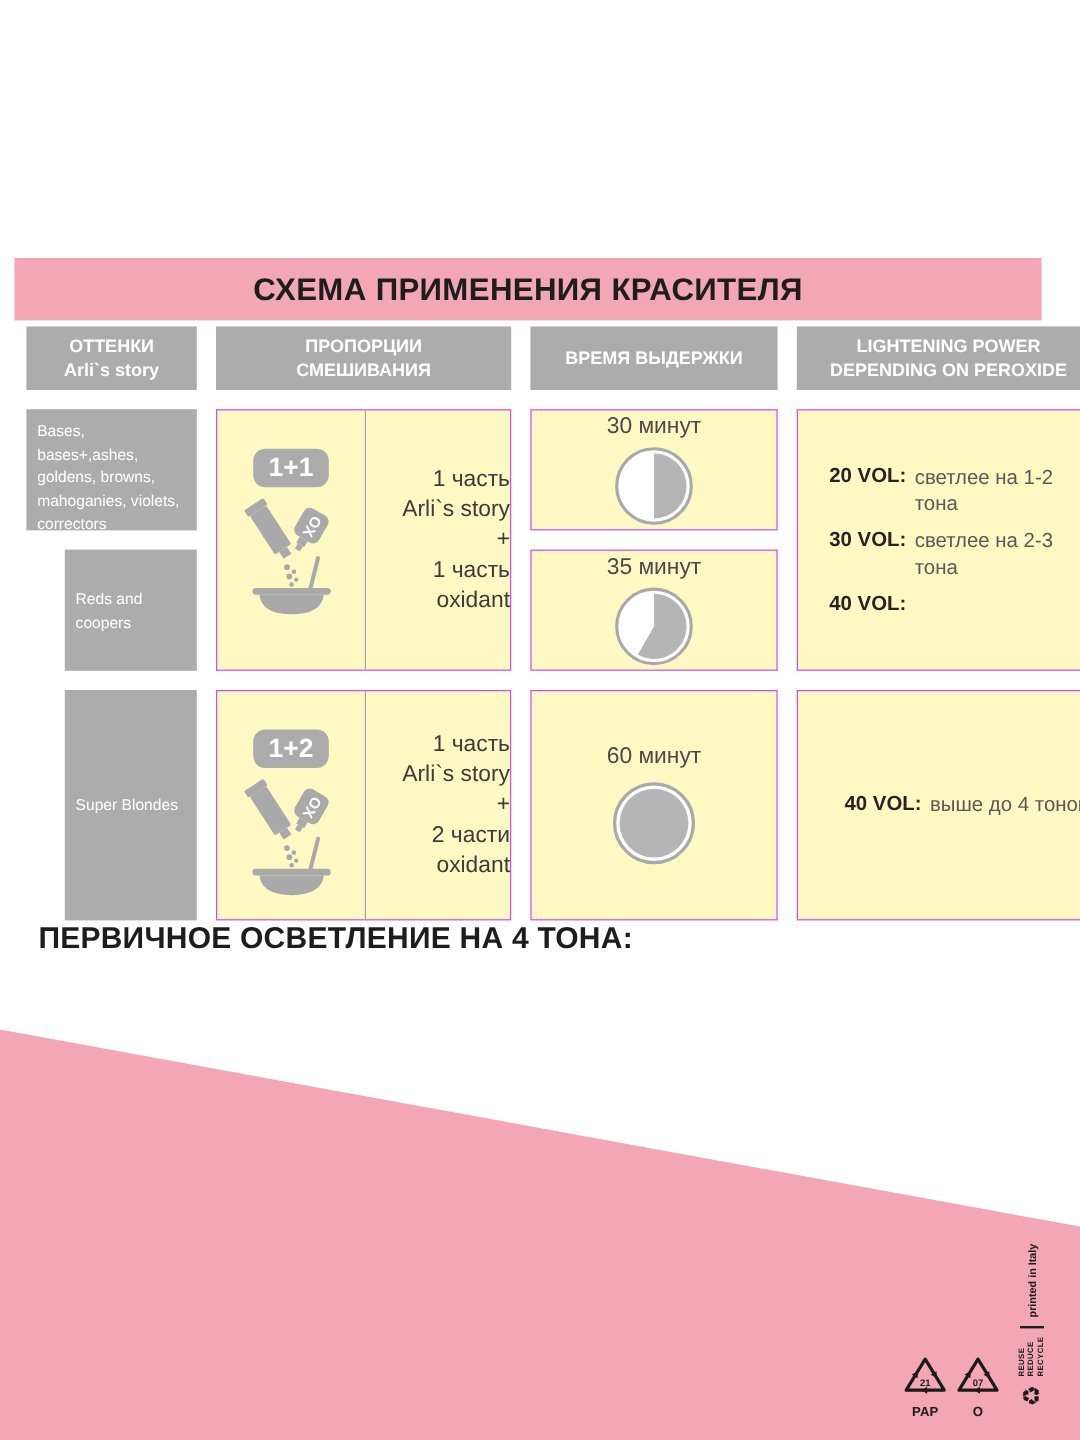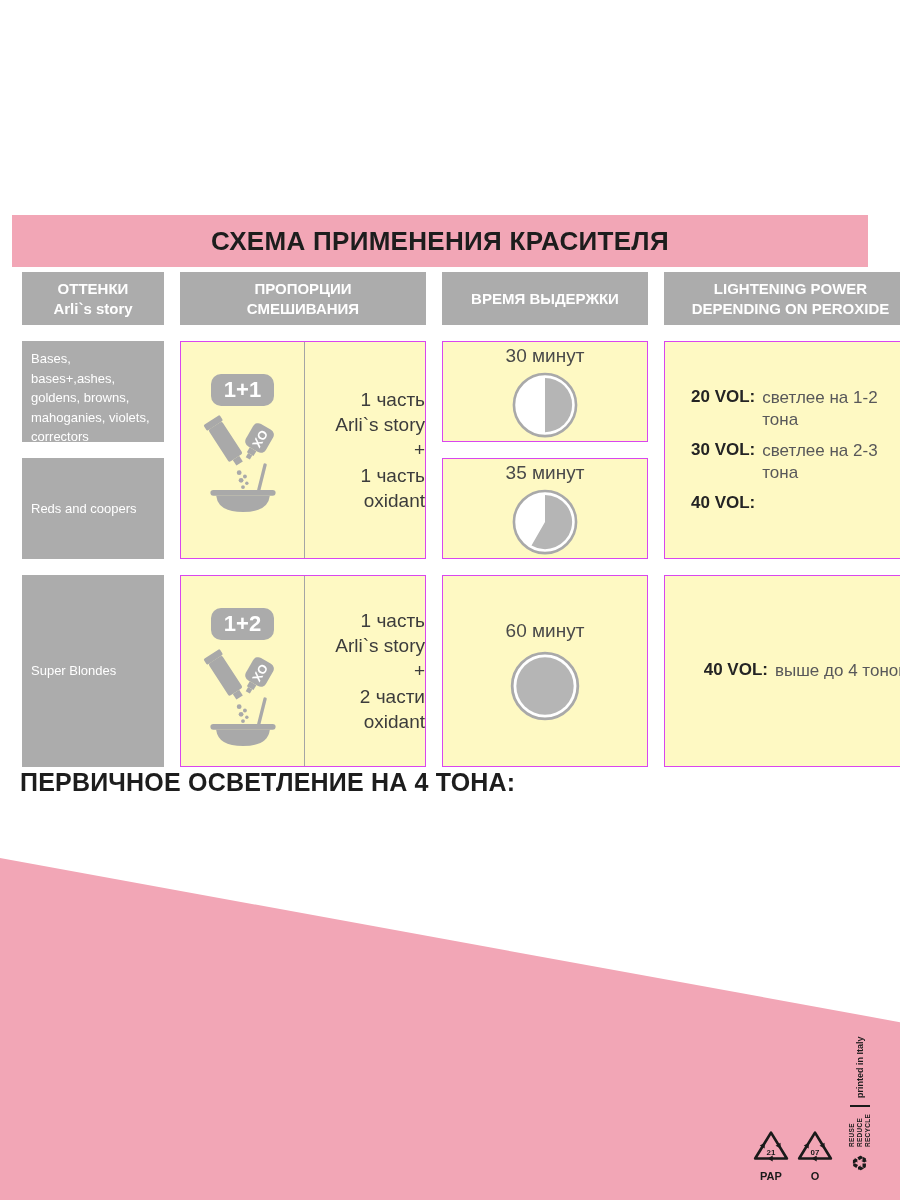--- a/index.html
+++ b/index.html
@@ -11,21 +11,21 @@
     display:flex;align-items:center;justify-content:center;}
   .title-bar span{font-size:26px;font-weight:700;color:#1d1d1d;letter-spacing:.3px;}
 
   
   .tbl{position:absolute;left:22px;top:272px;width:856px;display:grid;
     grid-template-columns:142px 246px 206px 253px;
     grid-template-rows:53px 101px 101px 192px;gap:16px;}
   .hc{background:#ACACAC;color:#fff;font-weight:700;font-size:15px;line-height:1.3;
     display:flex;flex-direction:column;align-items:center;justify-content:center;text-align:center;}
   .gc{background:#ACACAC;color:#fff;font-size:13px;line-height:1.5;padding:8px 6px 8px 9px;}
-  .gc.mid{display:flex;align-items:center;padding-top:0;padding-bottom:0;}
+  .gc.mid{display:flex;align-items:center;padding-top:0;padding-bottom:0;margin-left:32px;}
   .wc{background:#fef9c3;border:1px solid #d946ef;}
 
   .h1{grid-column:1;grid-row:1}.h2{grid-column:2;grid-row:1}.h3{grid-column:3;grid-row:1}.h4{grid-column:4;grid-row:1}
   .s1{grid-column:1;grid-row:2}.s2{grid-column:1;grid-row:3}.s3{grid-column:1;grid-row:4}
   .mix1{grid-column:2;grid-row:2 / span 2}.mix2{grid-column:2;grid-row:4}
   .t1{grid-column:3;grid-row:2}.t2{grid-column:3;grid-row:3}.t3{grid-column:3;grid-row:4}
   .v1{grid-column:4;grid-row:2 / span 2}.v2{grid-column:4;grid-row:4}
 
   .mix-cell{display:flex;}
   .mix-left{flex:0 0 123px;border-right:1px solid #A5A5A5;display:flex;flex-direction:column;
@@ -42,21 +42,21 @@
 
   .vol-cell{display:flex;flex-direction:column;justify-content:center;padding-left:26px;gap:9px;}
   .vol-item{font-size:17px;display:flex;align-items:flex-start;}
   .vol-label{font-weight:700;color:#242424;margin-right:7px;white-space:nowrap;}
   .vol-desc-wrap{color:#58585A;line-height:1.3;}
   .desc2{display:block;}
   .desc2:empty{display:none;}
   .v2.vol-cell{flex-direction:row;align-items:center;padding-left:30px;gap:0;}
 
   
-  .section{position:absolute;left:20px;top:768px;width:852px;}
+  .section{position:absolute;left:32px;top:768px;width:852px;}
   .section h2{margin:0 0 10px 0;font-size:25px;font-weight:700;color:#1d1d1d;letter-spacing:.2px;}
   .section .body-line{display:block;font-size:19px;color:#2e2e2e;line-height:1.42;}
 
   
   .pink-wedge{position:absolute;left:0;top:858px;width:900px;height:342px;background:#F2A6B6;
     clip-path:polygon(0 0,100% 48%,100% 100%,0 100%);}
 
   
   .recycle-code{position:absolute;width:44px;text-align:center;color:#1a1a1a;}
   .recycle-code .code-label{font-size:11px;font-weight:700;margin-top:1px;}

